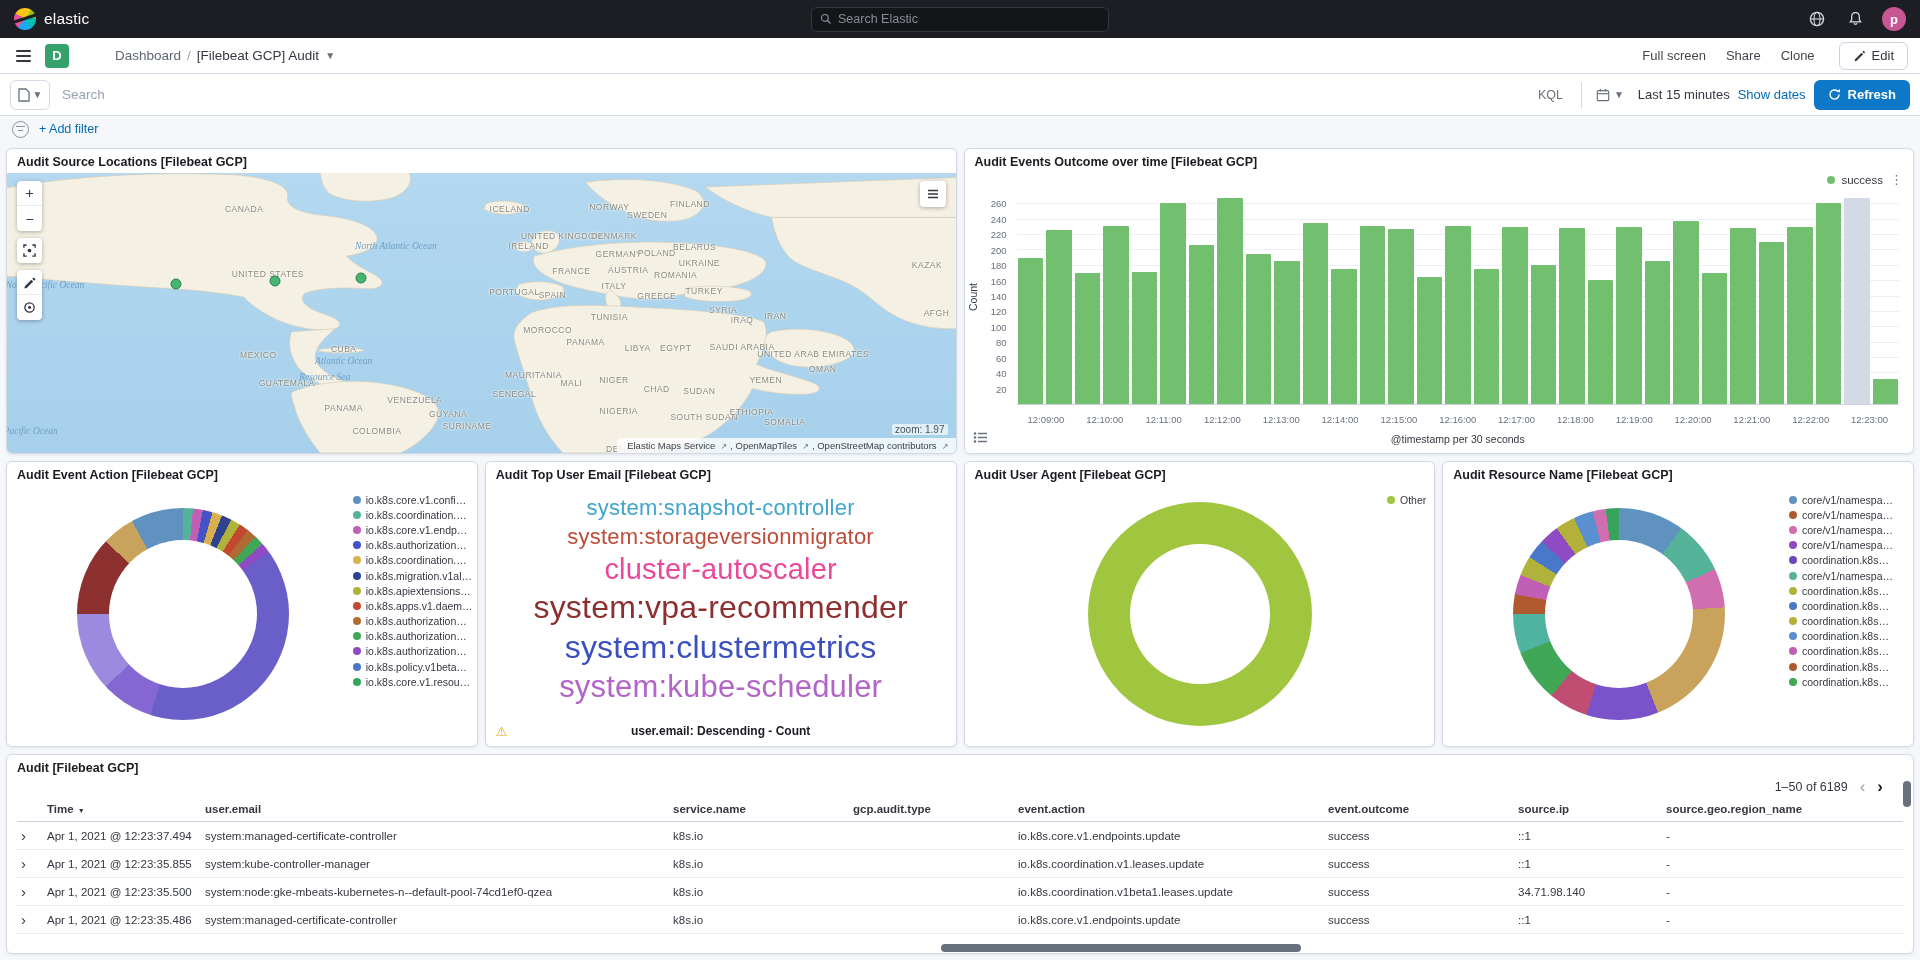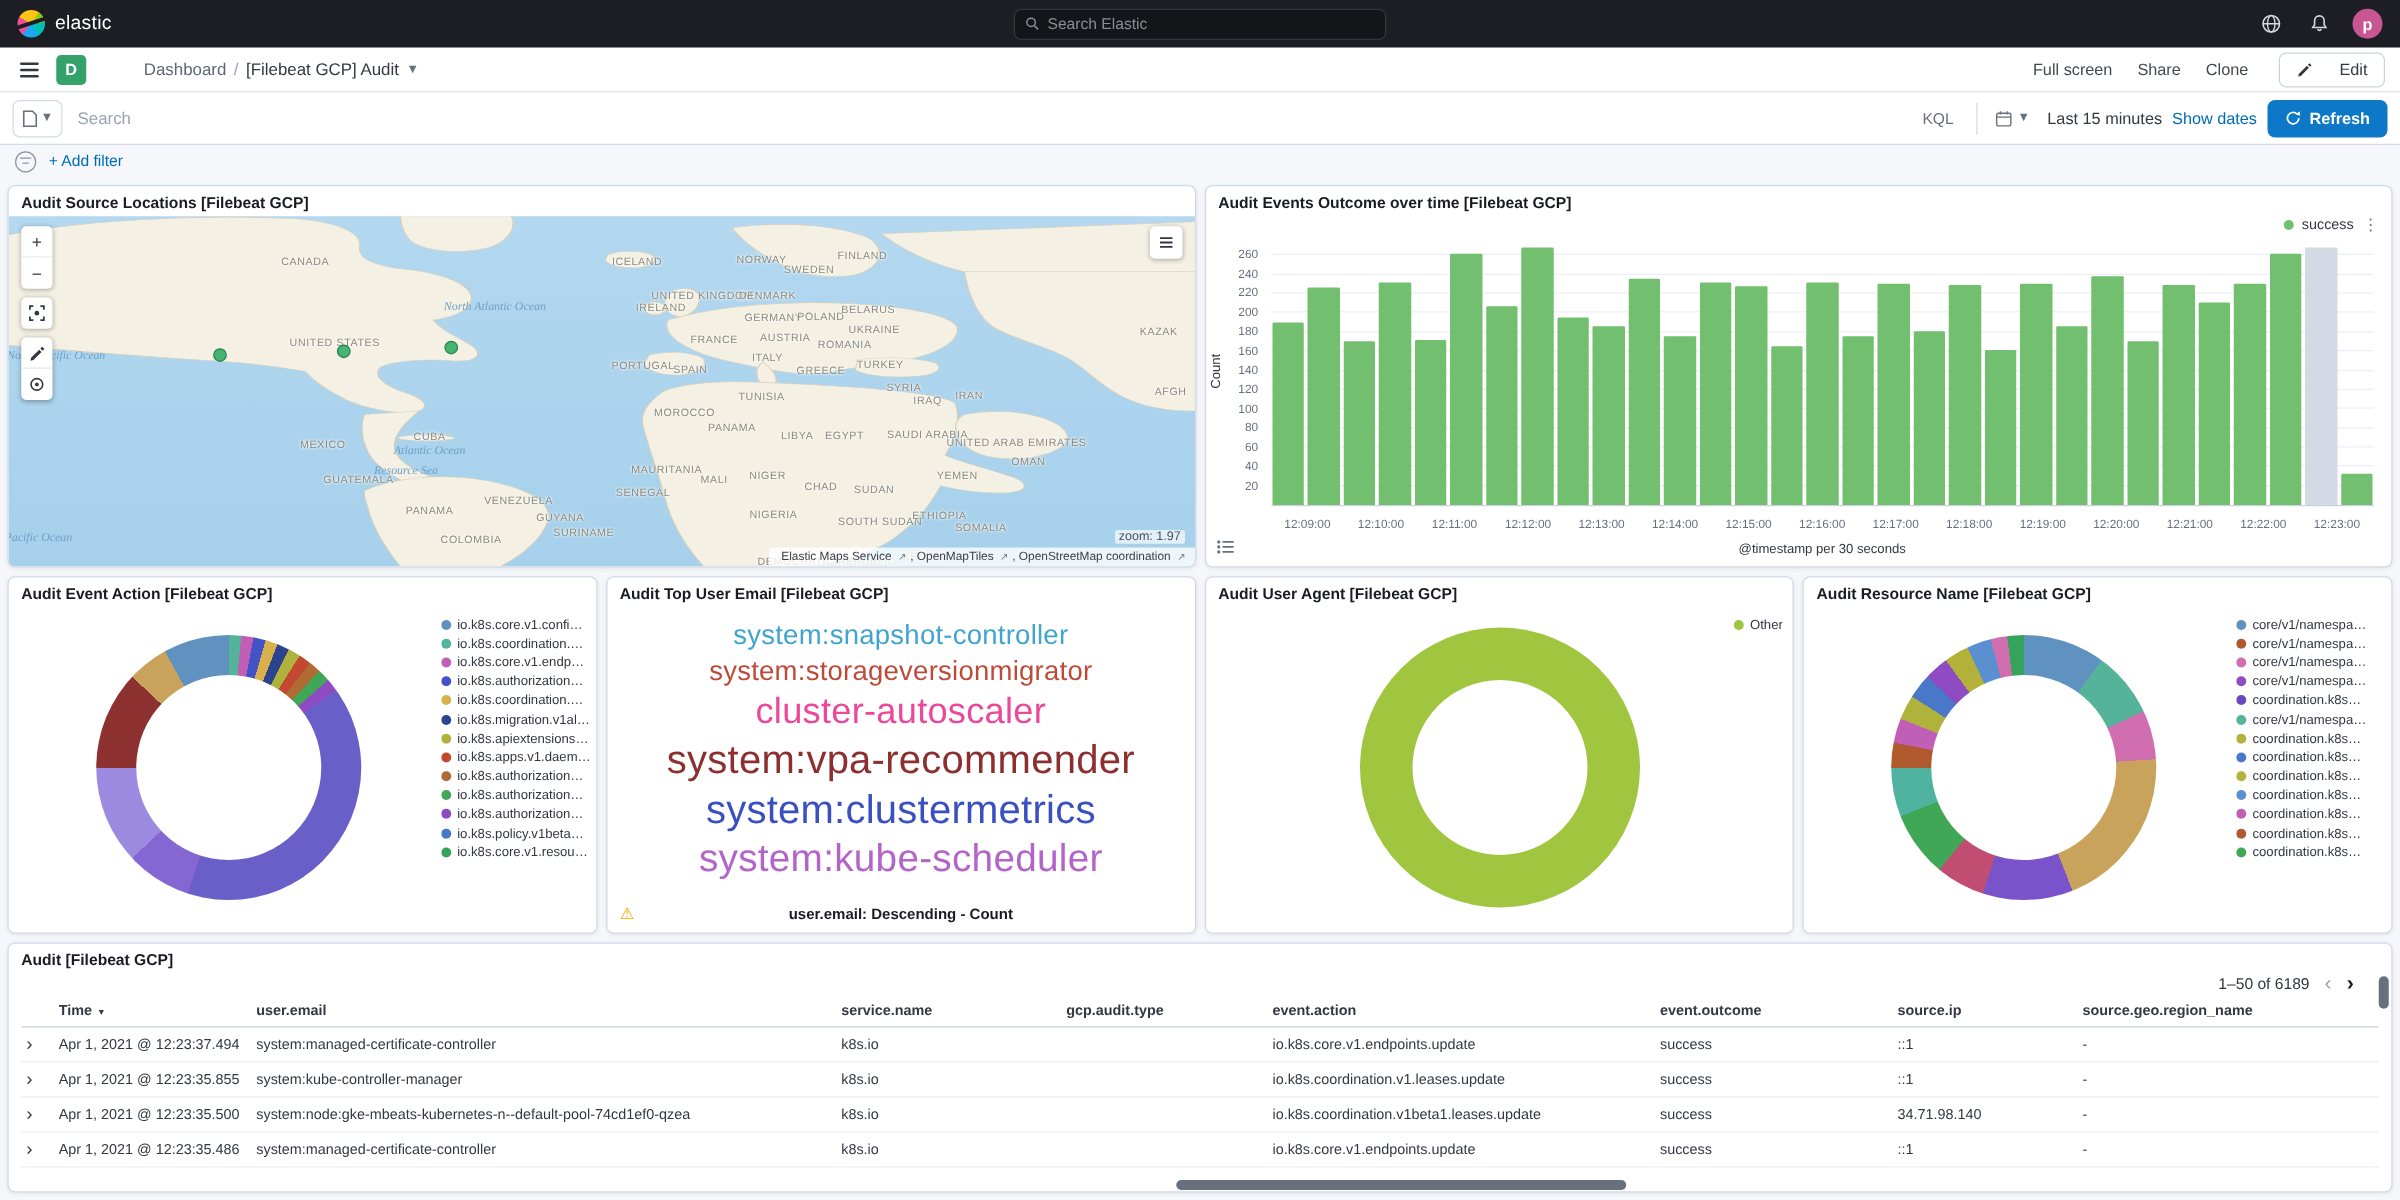--- a/index.html
+++ b/index.html
@@ -30,21 +30,21 @@
   .burger span { width:15px; height:2px; background:#343741; border-radius:1px; }
   .appbadge { width:24px; height:24px; border-radius:4px; background:#35A16B; color:#fff; font-size:13px; font-weight:700;
               display:flex; align-items:center; justify-content:center; }
   .crumbs { display:flex; align-items:center; gap:6px; font-size:13.5px;margin-left:36px; }
   .crumb-a { color:#5E6673; }
   .crumb-b { color:#343741; }
   .crumb-sep { color:#98A2B3; }
   .chev { color:#69707D; font-size:10px; }
   .nav-actions { margin-left:auto; display:flex; align-items:center; gap:20px; font-size:13px; color:#43474F; }
   .nav-actions > span { cursor:pointer; }
-  .edit-btn { display:flex; align-items:center; gap:22px; height:28px; padding:0 13px; border:1px solid #CBD3DF;
+  .edit-btn { display:flex; align-items:center; gap:6px; height:28px; padding:0 13px; border:1px solid #CBD3DF;
               border-radius:6px; background:#fff; font-size:13px; color:#343741; margin-left:4px; }
 
   
   .querybar { height:42px; background:#fff; border-bottom:1px solid #D3DAE6; display:flex; align-items:center; padding:0 10px; gap:8px; }
   .qbtn { width:40px; height:30px; border:1px solid #D3DAE6; border-radius:6px; display:flex; align-items:center; justify-content:center; gap:3px; background:#fff; }
   .qinput { flex:1; border:none; outline:none; font-size:13.5px; color:#343741; padding-left:4px; background:transparent; }
   .qinput::placeholder { color:#98A2B3; }
   .kql { color:#69707D; font-size:12.5px; padding-right:10px; }
   .vdiv { width:1px; height:26px; background:#D3DAE6; }
   .datebtn { display:flex; align-items:center; gap:4px; padding:0 6px; }
@@ -356,21 +356,21 @@
               </svg>
           </span>
         </div>
       </div>
       <span class="layers-btn">
         <svg width="14" height="14" viewBox="0 0 14 14">
             <path d="M2 3.5 H12 M2 7 H12 M2 10.5 H12" stroke="#343741" stroke-width="1.5"></path>
           </svg>
       </span>
       <span class="zoomtext">zoom: 1.97</span>
-      <div class="attrib"><span>Elastic Maps Service</span><span class="extarrow"> ↗</span><span>, OpenMapTiles</span><span class="extarrow"> ↗</span><span>, OpenStreetMap coordination</span><span class="extarrow"> ↗</span></div>
+      <div class="attrib"><span>Elastic Maps Service</span><span class="extarrow"> ↗</span><span>, OpenMapTiles</span><span class="extarrow"> ↗</span><span>, OpenStreetMap contributors</span><span class="extarrow"> ↗</span></div>
     </div>
   </section>
 
   <section class="panel span2">
     <h3 class="ptitle">Audit Events Outcome over time [Filebeat GCP]</h3>
     <div class="hist-legend">
       <span class="ldot" id="hist-legend-dot" style="background: rgb(114, 192, 111);"></span>
       <span>success</span>
     </div>
     <span class="hist-menu">⋮</span>

